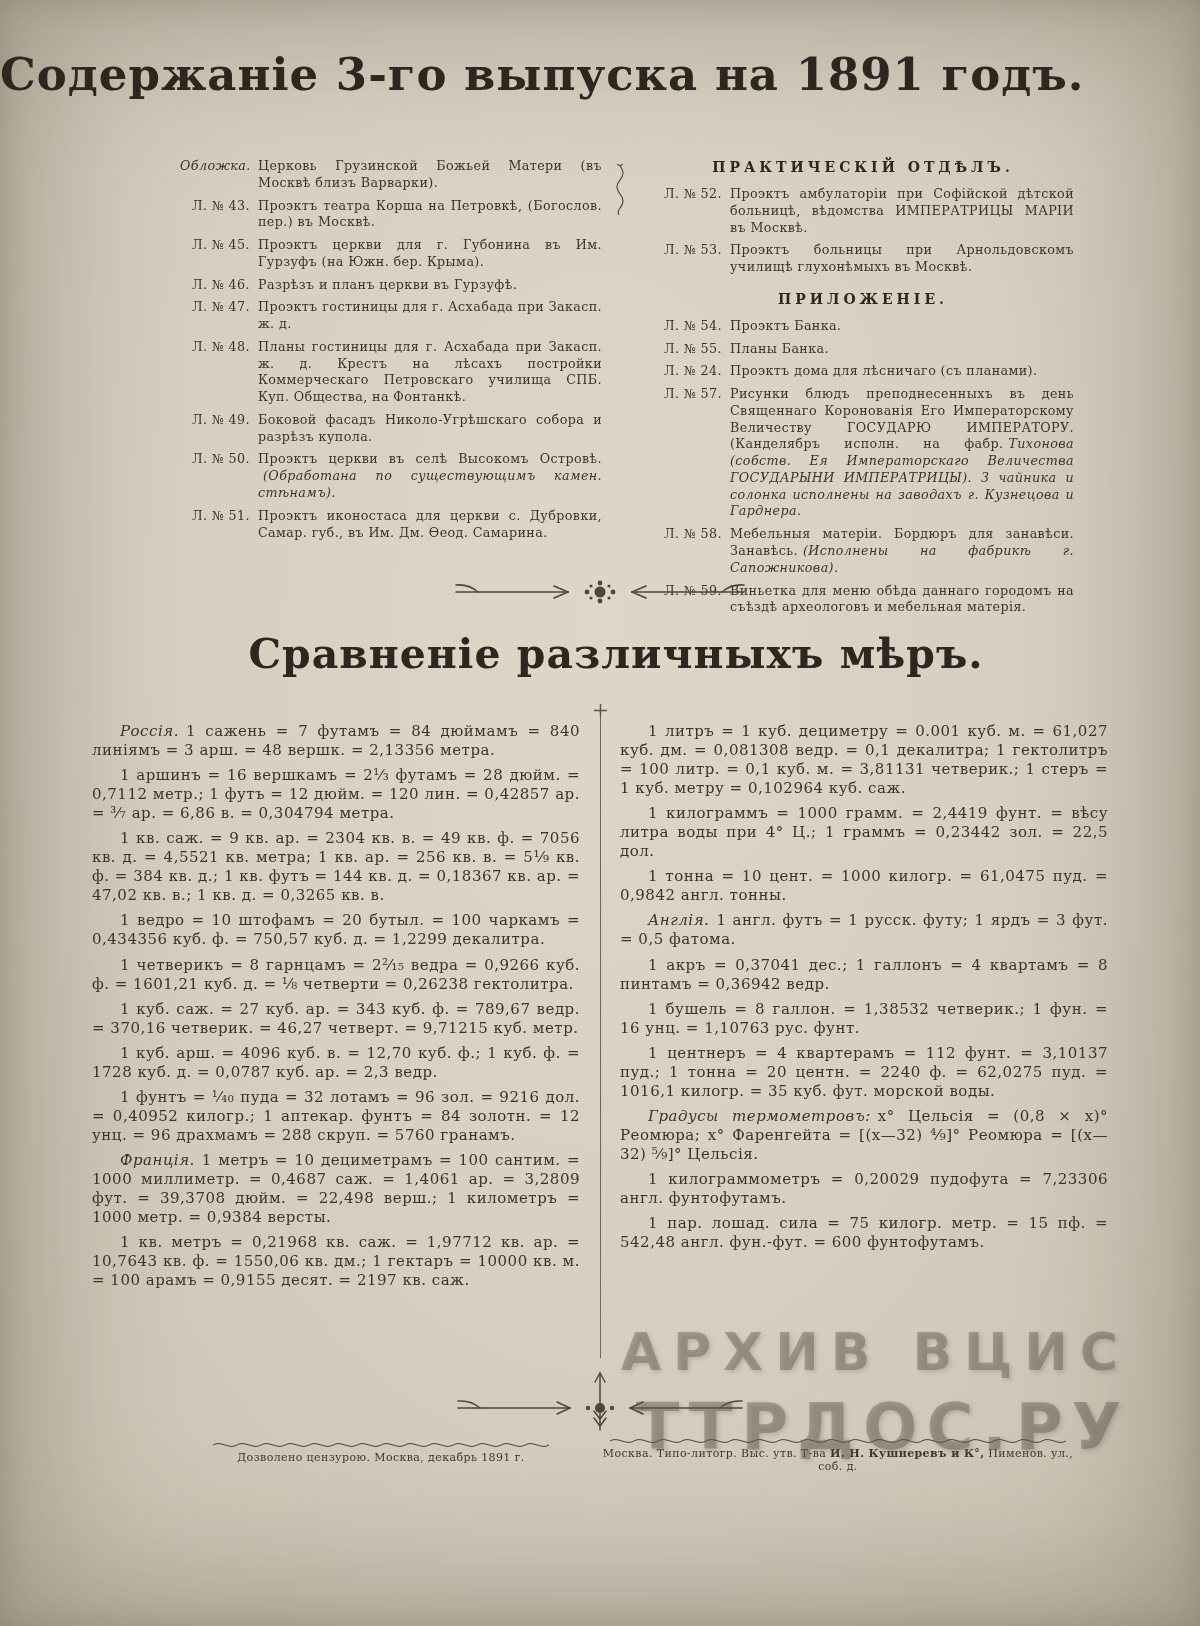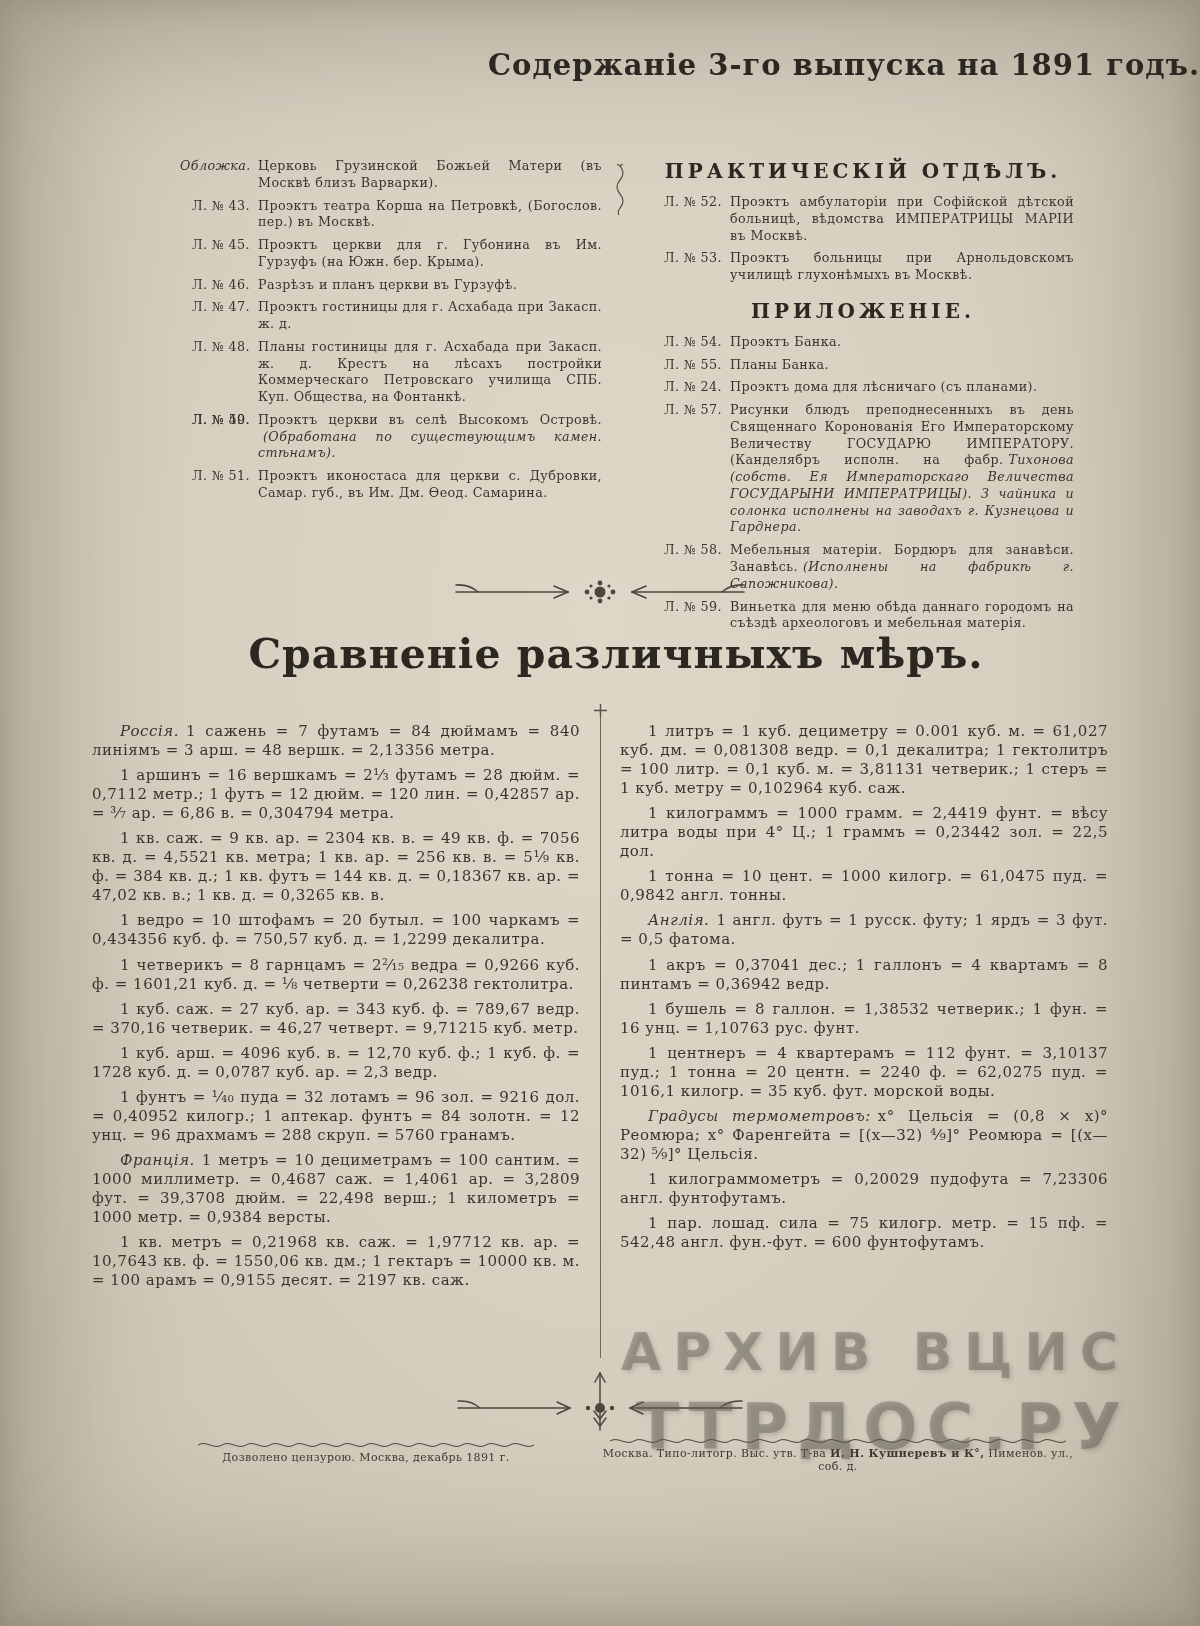--- a/index.html
+++ b/index.html
@@ -5,59 +5,59 @@
   * { margin:0; padding:0; box-sizing:border-box; }
   html,body { background:#867f70; }
   .page {
     position:relative; width:1200px; height:1626px; margin:0 auto; overflow:hidden;
     background: radial-gradient(ellipse at 50% 38%, #ded7c8 0%, #d7d0c1 48%, #c7bfae 100%);
     box-shadow: inset 0 0 150px 25px rgba(74,62,44,.33), inset 0 0 30px rgba(74,62,44,.18);
     color:#39342c;
     font-family:"DejaVu Serif","Liberation Serif",serif;
   }
   .main-title {
-    position:absolute; top:48px; left:0; width:100%; text-align:right;
-    font-size:29px; font-weight:bold; letter-spacing:1px; color:#2c2720;
+    position:absolute; top:48px; left:0; width:100%; text-align:left;
+    font-size:45px; font-weight:bold; letter-spacing:1px; color:#2c2720;
   }
   .measures-title {
     position:absolute; top:630px; left:16px; width:100%; text-align:center;
     font-size:41px; font-weight:bold; letter-spacing:1px; color:#2c2720;
   }
   
   .toc { position:absolute; top:158px; left:180px; width:894px; display:flex; gap:50px; }
   .toc-col { flex:1; }
   .toc-item {
     position:relative; padding-left:78px; margin-bottom:6px;
     font-size:12.7px; line-height:1.32; letter-spacing:.4px; text-align:justify;
   }
   .toc-label { position:absolute; left:0; top:0; width:70px; text-align:right; white-space:nowrap; }
   .italic, .toc-note, .lead { font-style:italic; }
   .toc-note:not(:empty){ margin-left:5px; }
   .toc-heading {
-    text-align:center; font-weight:bold; font-size:20px; letter-spacing:4px;
+    text-align:center; font-weight:bold; font-size:14px; letter-spacing:4px;
     color:#2c2720; margin:1px 0 11px;
   }
   .toc-heading.second { margin-top:15px; }
   .toc-squiggle { position:absolute; left:612px; top:164px; }
   
   .measures { position:absolute; top:722px; left:92px; width:1016px; display:flex; }
   .m-col { width:488px; }
   .m-col.left { margin-right:40px; }
   .mp {
     font-size:15px; line-height:1.27; letter-spacing:.5px; text-align:justify;
     text-indent:28px; margin-bottom:6px;
   }
   .lead:not(:empty){ margin-right:7px; }
   .m-rule { position:absolute; left:50%; top:-6px; width:1px; height:642px; background:#6f6758; }
   .m-rule .finial { position:absolute; top:-14px; left:-8px; }
   
   .flourish-mid { position:absolute; top:578px; left:50%; transform:translateX(-50%); }
   .flourish-bottom { position:absolute; top:1366px; left:50%; transform:translateX(-50%); }
   
-  .footer-censor { position:absolute; left:196px; top:1440px; width:340px; text-align:center; }
+  .footer-censor { position:absolute; left:211px; top:1440px; width:340px; text-align:center; }
   .footer-printer { position:absolute; left:602px; top:1436px; width:472px; text-align:center; }
   .footer-text { font-size:11px; letter-spacing:.4px; margin-top:2px; color:#3d382f; }
   .bold { font-weight:bold; }
   .wave { display:block; margin:0 auto; }
   
   .watermark {
     position:absolute; top:1322px; right:70px; z-index:30; text-align:right;
     font-family:"DejaVu Sans","Liberation Sans",sans-serif; font-weight:bold;
     color:rgba(92,88,80,.42); pointer-events:none;
     text-shadow:2px 2px 4px rgba(92,88,80,.25);
@@ -101,20 +101,21 @@
       <div class="toc-item">
         <span class="toc-label">Л. № 47.</span>
         <span class="toc-text">Проэктъ гостиницы для г. Асхабада при Закасп. ж. д.</span>
       </div>
       <div class="toc-item">
         <span class="toc-label">Л. № 48.</span>
         <span class="toc-text">Планы гостиницы для г. Асхабада при Закасп. ж. д. Крестъ на лѣсахъ постройки Коммерческаго Петровскаго училища СПБ. Куп. Общества, на Фонтанкѣ.</span>
       </div>
       <div class="toc-item">
         <span class="toc-label">Л. № 49.</span>
+        <span class="toc-text">Боковой фасадъ Николо-Угрѣшскаго собора и разрѣзъ купола.</span>
       </div>
       <div class="toc-item">
         <span class="toc-label">Л. № 50.</span>
         <span class="toc-text">Проэктъ церкви въ селѣ Высокомъ Островѣ.</span><span class="toc-note">(Обработана по существующимъ камен. стѣнамъ).</span>
       </div>
       <div class="toc-item">
         <span class="toc-label">Л. № 51.</span>
         <span class="toc-text">Проэктъ иконостаса для церкви с. Дубровки, Самар. губ., въ Им. Дм. Ѳеод. Самарина.</span>
       </div>
     </div>

